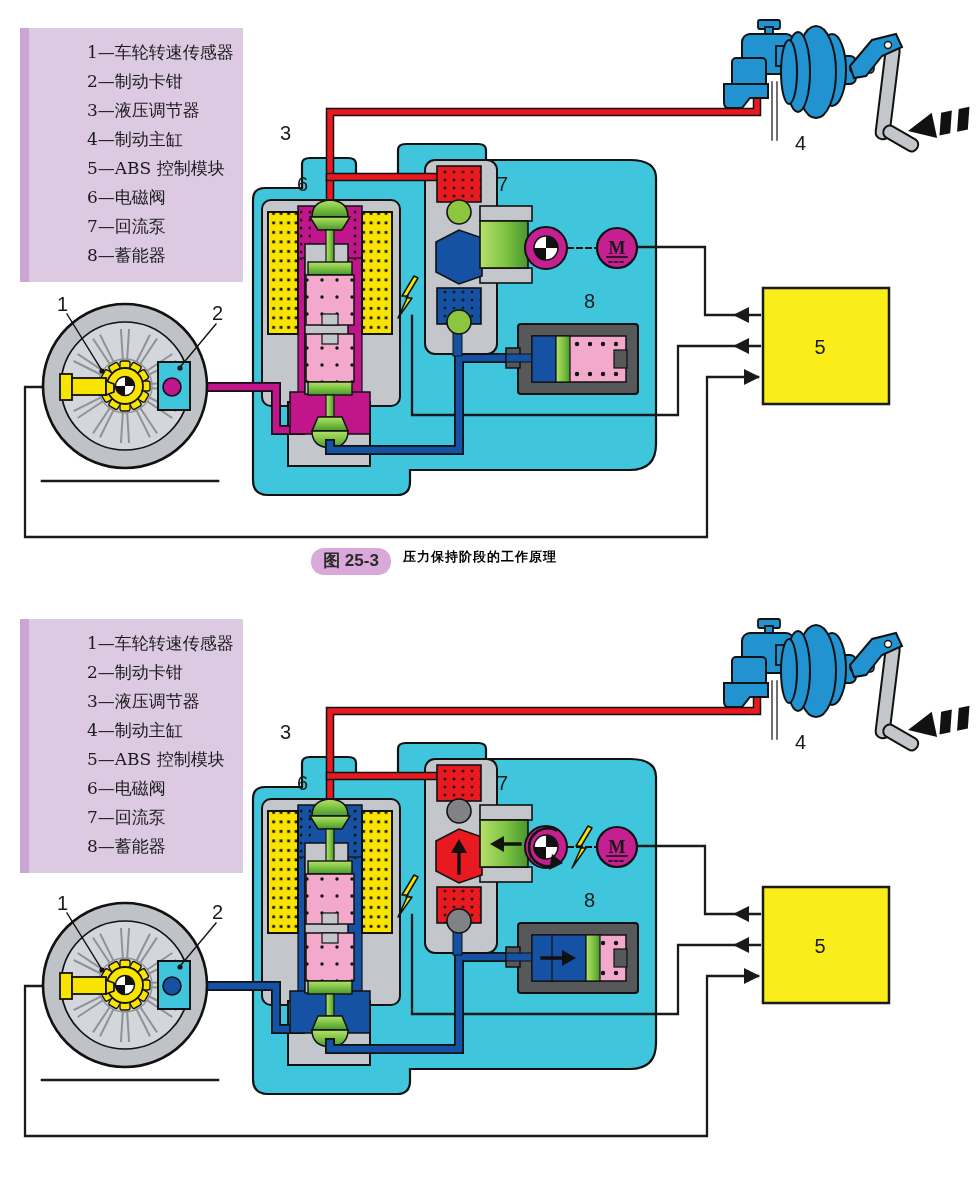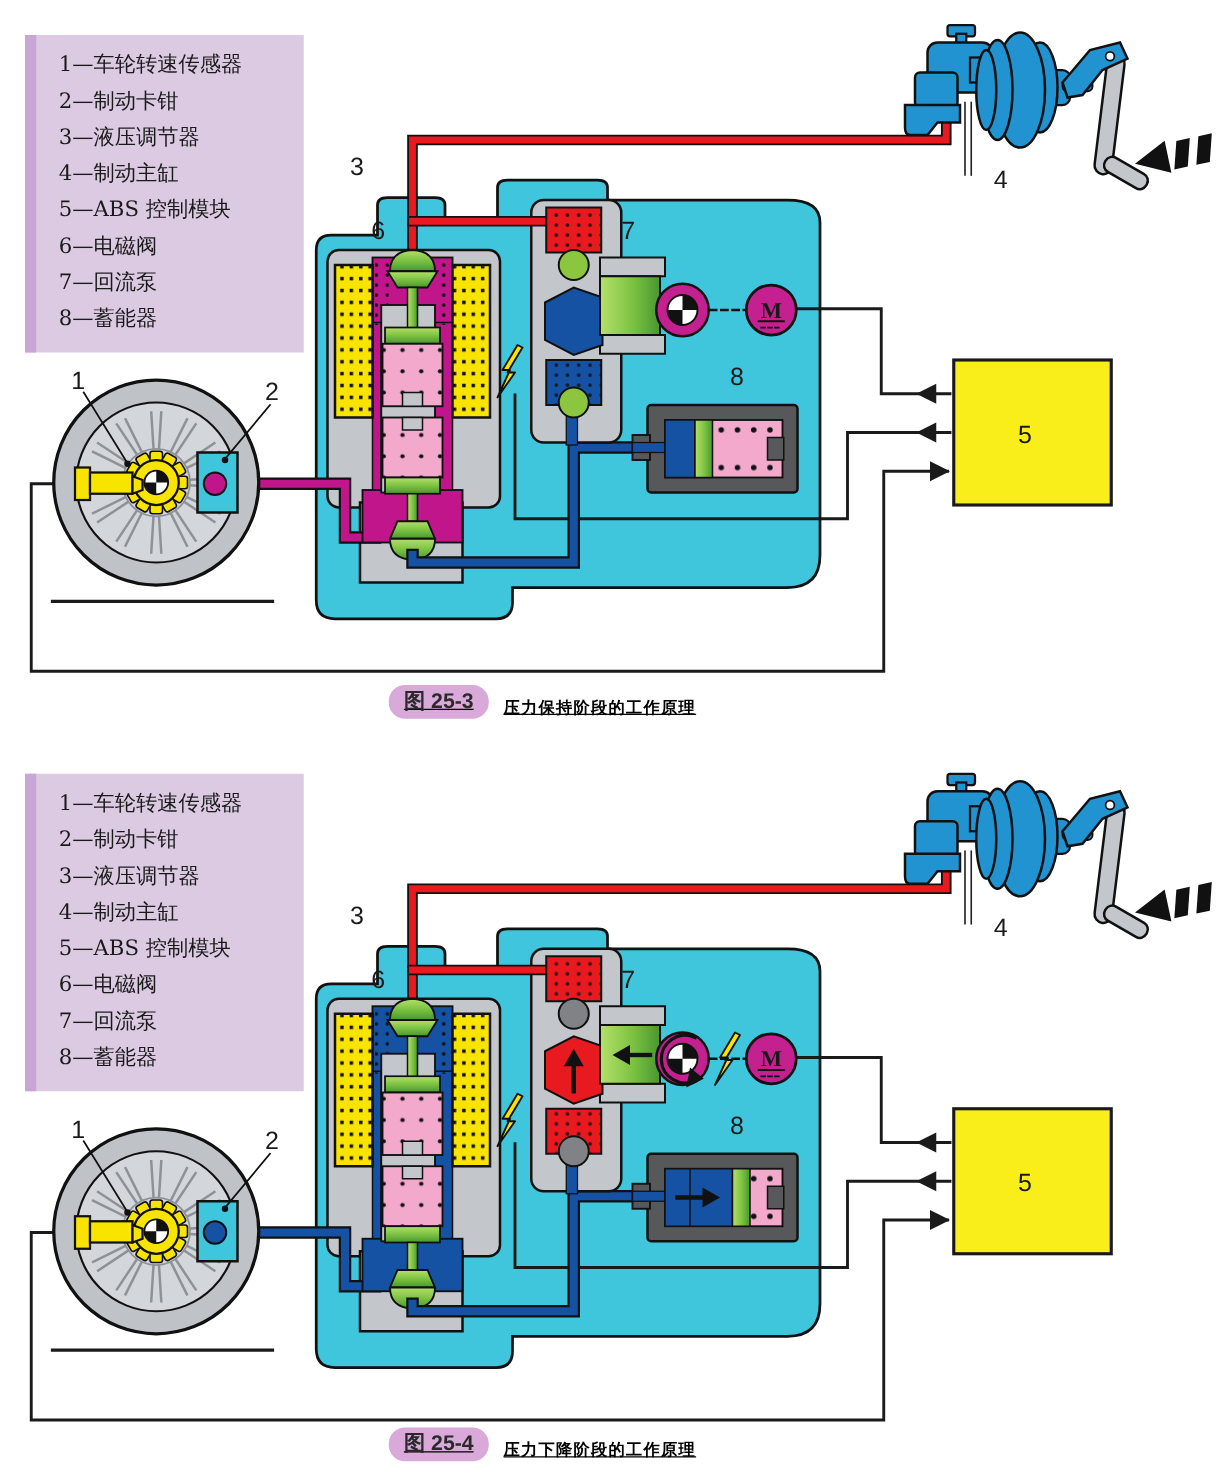--- a/index.html
+++ b/index.html
@@ -9,24 +9,24 @@
   #fig1{top:0;height:591px;}
   #fig2{top:591px;height:592px;}
   .diag{position:absolute;left:0;top:0;}
   #fig2 .diag{top:8px;}
   
   .legend{position:absolute;left:20px;top:28px;width:186px;
           background:var(--legend_bg);border-left:9px solid var(--legend_strip);
           padding:10px 10px 12px 18px;}
   .legend ul{list-style:none;margin:0;padding:0;}
   .legend li{font-family:"DejaVu Serif","Liberation Serif",serif;font-size:17px;
-             line-height:29px;color:#1a1a1a;white-space:nowrap;}
+             line-height:29px;color:#1a1a1a;white-space:nowrap;margin-left:40px;}
   
   .caption{position:absolute;left:0;width:868px;display:flex;justify-content:center;
-           align-items:flex-end;gap:12px;text-decoration:underline;}
+           align-items:flex-start;gap:12px;}
   #fig1 .caption{top:548px;}
   #fig2 .caption{top:551px;}
   .cap-pill{background:var(--caption_pill);color:#2a2a2a;border-radius:13px;
             padding:1px 12px 3px 12px;font-size:17px;font-weight:600;}
   .cap-text{font-size:13px;font-weight:700;color:#000;letter-spacing:1px;}
   
   .num{font-family:"Liberation Sans",sans-serif;font-size:20px;fill:#1a1a1a;}
   .mtxt{font-family:"Liberation Serif","DejaVu Serif",serif;font-size:18px;font-weight:600;fill:#1a1a1a;}
   
   .figv1{--v1:visible;--v2:hidden;}
@@ -370,19 +370,15 @@
         <li>1—车轮转速传感器</li>
         <li>2—制动卡钳</li>
         <li>3—液压调节器</li>
         <li>4—制动主缸</li>
         <li>5—ABS 控制模块</li>
         <li>6—电磁阀</li>
         <li>7—回流泵</li>
         <li>8—蓄能器</li>
       </ul>
     </div>
-    <div class="caption">
-      <span class="cap-pill">图 25-4</span>
-      <span class="cap-text">压力下降阶段的工作原理</span>
-    </div>
   </section>
 
 </div>
 
 </body></html>

